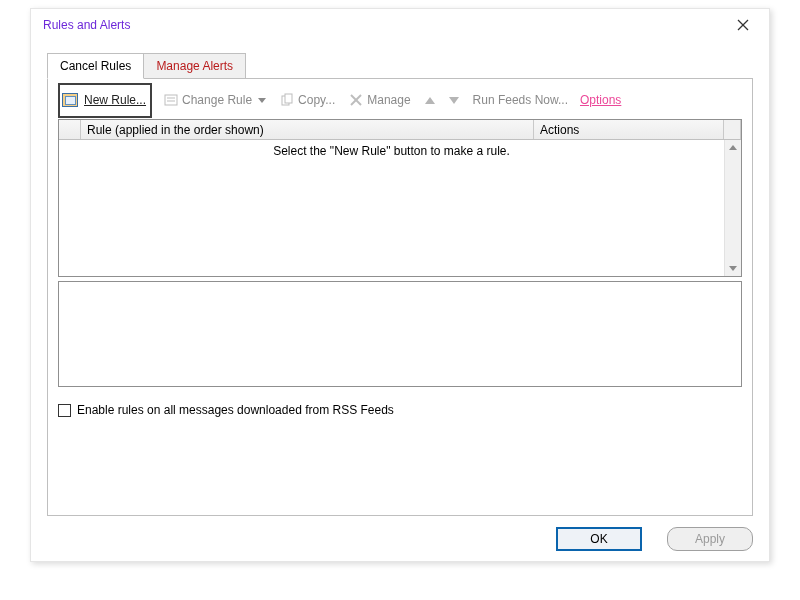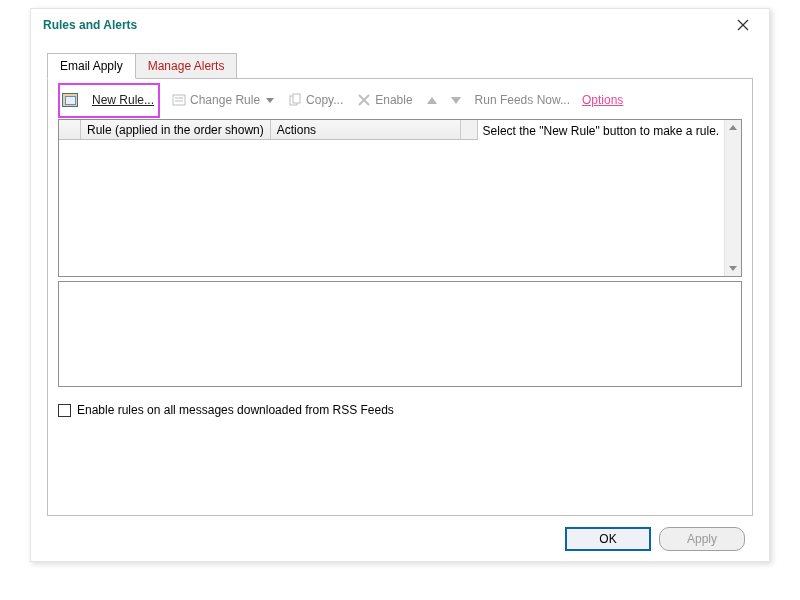--- a/index.html
+++ b/index.html
@@ -28,22 +28,21 @@
   }
   .titlebar {
     height: 32px;
     display: flex;
     align-items: center;
     padding: 0 6px 0 12px;
   }
   .titlebar .title {
     flex: 1;
     font-size: 12px;
-    color: #0f766e;
-    font-weight: bold;
+    color: #6d28d9;
   }
   .close-btn {
     width: 40px;
     height: 28px;
     display: flex;
     align-items: center;
     justify-content: center;
     cursor: pointer;
   }
   .close-btn svg { width: 12px; height: 12px; }
@@ -91,25 +90,25 @@
     gap: 4px;
     color: #8a8a8a;
     cursor: pointer;
     font-size: 12px;
     padding: 2px 2px;
   }
   .tbutton.enabled {
     color: #222;
   }
   .newrule-box {
-    border: 2px solid #d946ef;
+    border: 2px solid #404040;
     padding: 0 2px;
     display: inline-flex;
     align-items: center;
-    gap: 12px;
+    gap: 4px;
     height: 35px;
   }
   .icon-newrule {
     width: 16px; height: 14px;
     background: linear-gradient(#f5cf87,#f5cf87);
     border: 1px solid #3a6ea5;
     position: relative;
   }
   .icon-newrule::before {
     content: "";
@@ -141,20 +140,21 @@
   }
   .options-link { color:#ec4899; cursor:pointer; }
   .options-link .ul { text-decoration: underline; }
 
   .rules-grid {
     margin-top: 6px;
     border: 1px solid #8f8f8f;
     height: 158px;
     position: relative;
     display: flex;
+    flex-direction: column;
   }
   .grid-header {
     display: flex;
     background: linear-gradient(#f7f7f7,#ececec);
     border-bottom: 1px solid #c0c0c0;
     height: 20px;
     font-size: 12px;
   }
   .grid-header .col {
     border-right: 1px solid #c9c9c9;
@@ -210,24 +210,24 @@
     align-items:center;
     gap:6px;
     font-size:12px;
   }
   .chk {
     width:13px;height:13px;border:1px solid #333;background:#fff;display:inline-block;
   }
 
   .footer {
     position:absolute;
-    right: 24px;
+    right: 16px;
     bottom: 10px;
     display:flex;
-    gap:8px;
+    gap:25px;
     margin-top:29px;
   }
   .btn {
     width: 86px;
     height: 24px;
     border:1px solid #a0a0a0;
     background:#e9e9e9;
     font-size:12px;
     display:flex;align-items:center;justify-content:center;
     cursor:pointer;
@@ -255,21 +255,21 @@
         <svg viewBox="0 0 12 12">
           <line x1="1" y1="1" x2="11" y2="11" stroke="#333" stroke-width="1.3"></line>
           <line x1="11" y1="1" x2="1" y2="11" stroke="#333" stroke-width="1.3"></line>
         </svg>
       </div>
     </div>
 
     <div class="body">
 
       <div class="tabs">
-        <div class="tab active">Email Apply</div>
+        <div class="tab active">Cancel Rules</div>
         <div class="tab">Manage Alerts</div>
       </div>
 
       <div class="tabpanel">
 
         <div class="toolbar">
 
           <span class="newrule-box">
             <span class="icon-newrule"></span>
             <span class="tbutton enabled">
@@ -293,21 +293,21 @@
               <rect x="5" y="1" width="7" height="9" fill="#fff" stroke="#bdbdbd"></rect>
             </svg>
             <span>Copy...</span>
           </span>
 
           <span class="tbutton">
             <svg class="icon14" viewBox="0 0 14 14">
               <line x1="2" y1="2" x2="12" y2="12" stroke="#bdbdbd" stroke-width="2"></line>
               <line x1="12" y1="2" x2="2" y2="12" stroke="#bdbdbd" stroke-width="2"></line>
             </svg>
-            <span>Enable</span>
+            <span>Manage</span>
           </span>
 
           <span class="tbutton">
             <span class="arrow-sep arrow-up"></span>
           </span>
           <span class="tbutton">
             <span class="arrow-sep arrow-down"></span>
           </span>
 
           <span class="tbutton">

